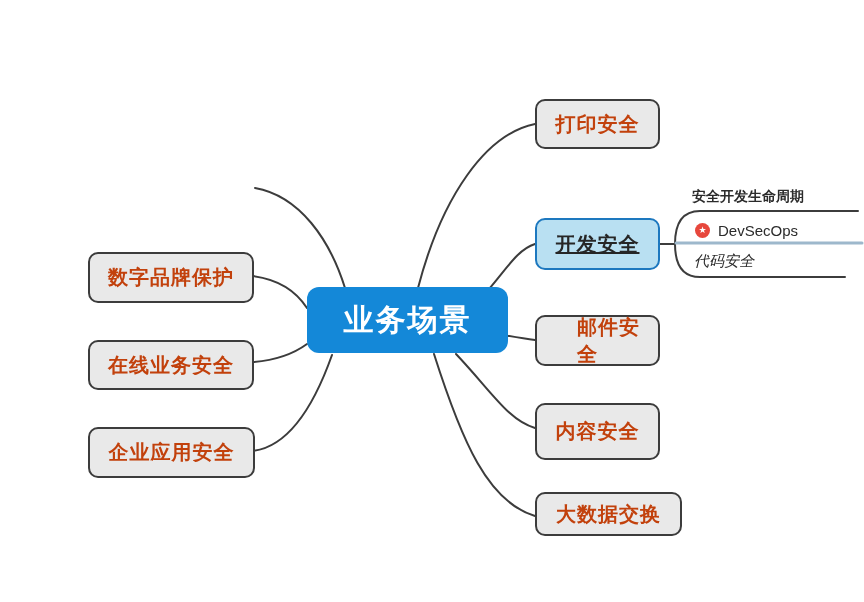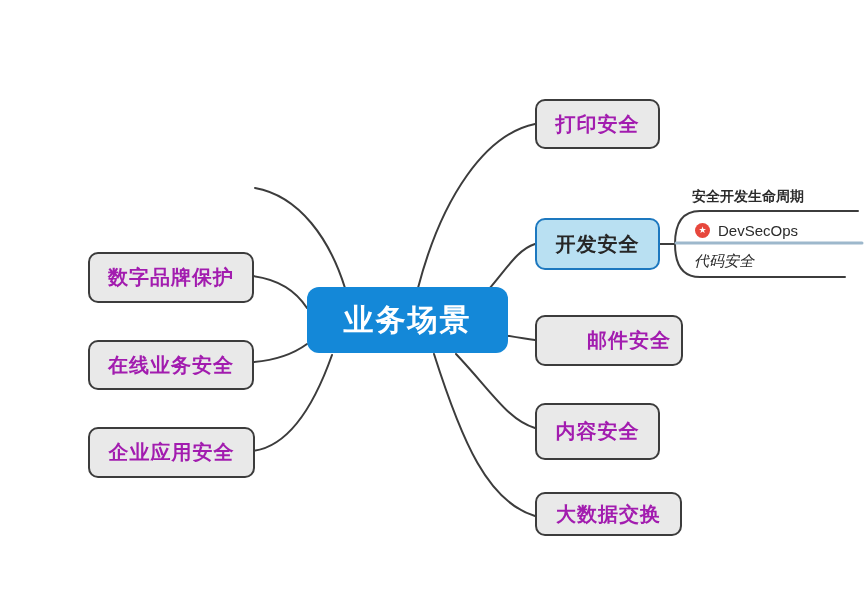--- a/index.html
+++ b/index.html
@@ -2,21 +2,21 @@
 <html><head>
 <meta charset="utf-8">
 <style>
   html,body{margin:0;padding:0;background:#ffffff;}
   body{font-family:"Liberation Sans","DejaVu Sans",sans-serif;}
   .canvas{position:relative;width:864px;height:602px;background:#ffffff;overflow:hidden;}
   svg.wires{position:absolute;left:0;top:0;width:864px;height:602px;}
   .node{position:absolute;display:flex;align-items:center;justify-content:center;
         box-sizing:border-box;cursor:default;}
   .branch{background:#e9e9e9;border:2px solid #3c3c3c;border-radius:10px;
-          font-size:20px;font-weight:bold;color:#a21caf;letter-spacing:1px;}
+          font-size:20px;font-weight:bold;color:#c2410c;letter-spacing:1px;}
   .root{background:#1488d8;border-radius:12px;font-size:30px;font-weight:bold;
         color:#ffffff;letter-spacing:2px;}
   .selected{background:#b9e0f2;border:2px solid #1d78bf;color:#262626;}
   .subline{position:absolute;display:flex;align-items:center;gap:8px;
            font-size:15px;color:#2b2b2b;white-space:nowrap;}
   .subline.sdl{font-size:14px;font-weight:600;}
   .marker{width:15px;height:15px;border-radius:50%;background:#e7473c;color:#ffffff;
           display:flex;align-items:center;justify-content:center;font-size:9px;line-height:1;}
 </style>
 </head>
@@ -53,24 +53,24 @@
   <div class="node branch" style="left:88px;top:340px;width:166px;height:50px;">
     <span>在线业务安全</span>
   </div>
   <div class="node branch" style="left:88px;top:427px;width:167px;height:51px;">
     <span>企业应用安全</span>
   </div>
 
   <div class="node branch" style="left:535px;top:99px;width:125px;height:50px;">
     <span>打印安全</span>
   </div>
-  <div class="node branch selected" style="left:535px;top:218px;width:125px;height:52px;">
+  <div class="node branch selected" style="left:535px;top:218px;width:125px;height:52px;text-decoration:underline;">
     <span>开发安全</span>
   </div>
-  <div class="node branch" style="left:535px;top:315px;width:148px;height:51px;padding-left:40px;">
+  <div class="node branch" style="left:535px;top:315px;width:125px;height:51px;padding-left:40px;">
     <span>邮件安全</span>
   </div>
   <div class="node branch" style="left:535px;top:403px;width:125px;height:57px;">
     <span>内容安全</span>
   </div>
   <div class="node branch" style="left:535px;top:492px;width:147px;height:44px;">
     <span>大数据交换</span>
   </div>
 
   <div class="subline sdl" style="left:692px;top:188px;">

